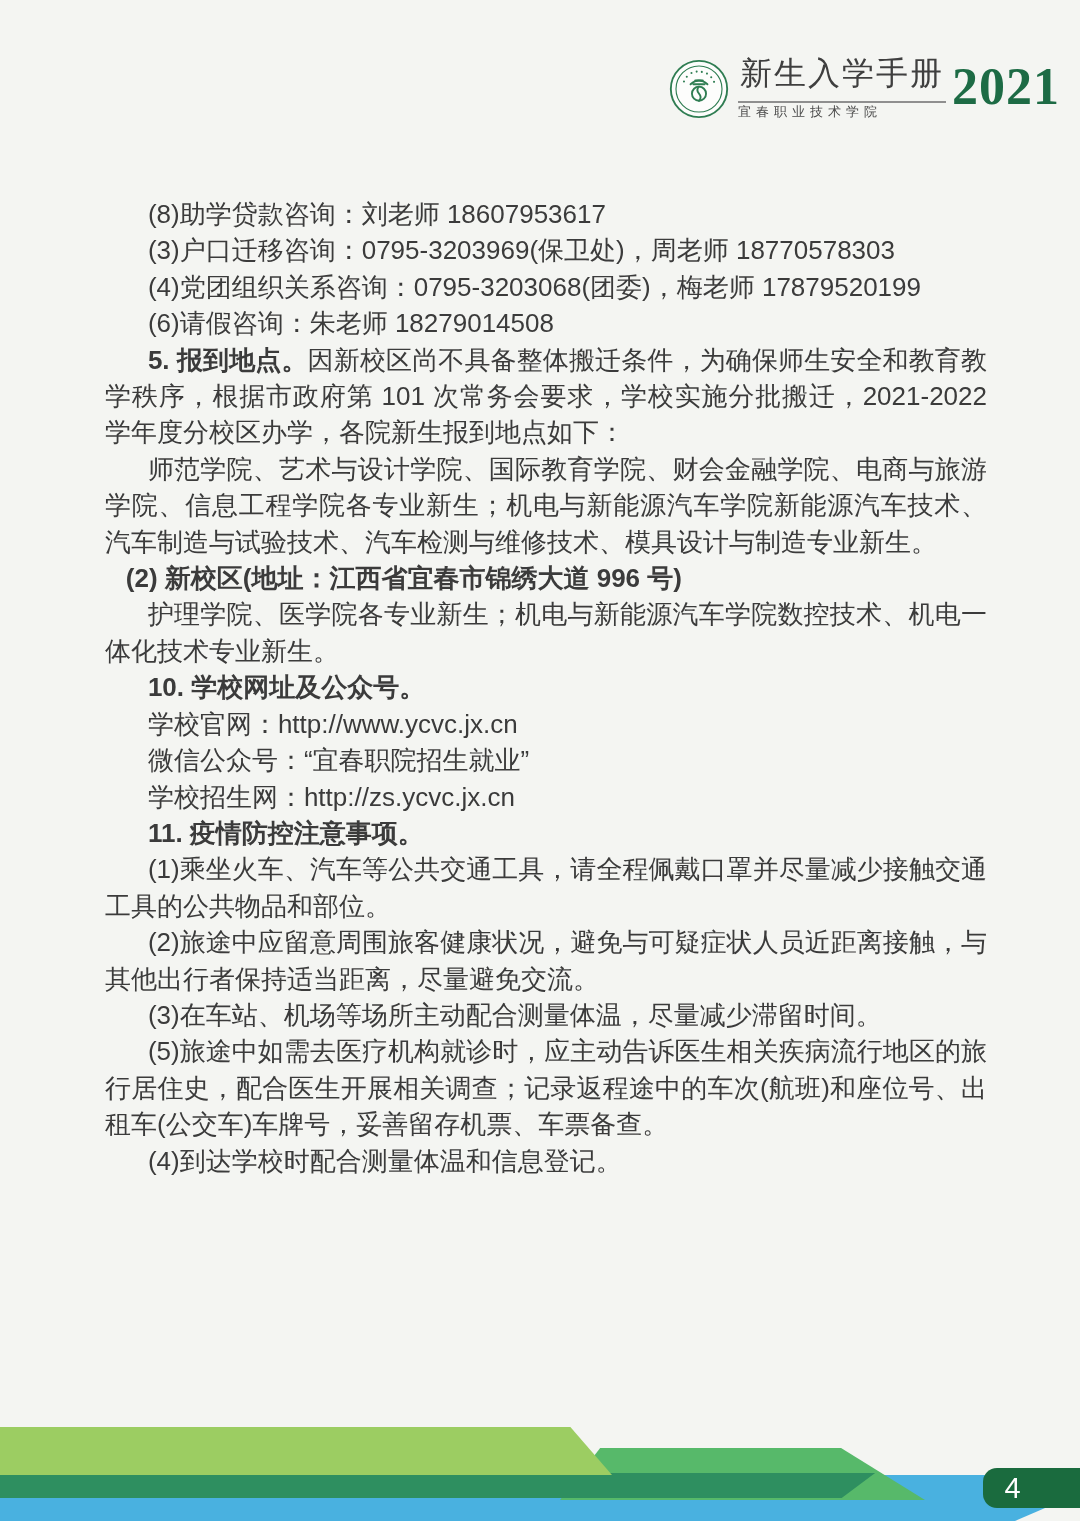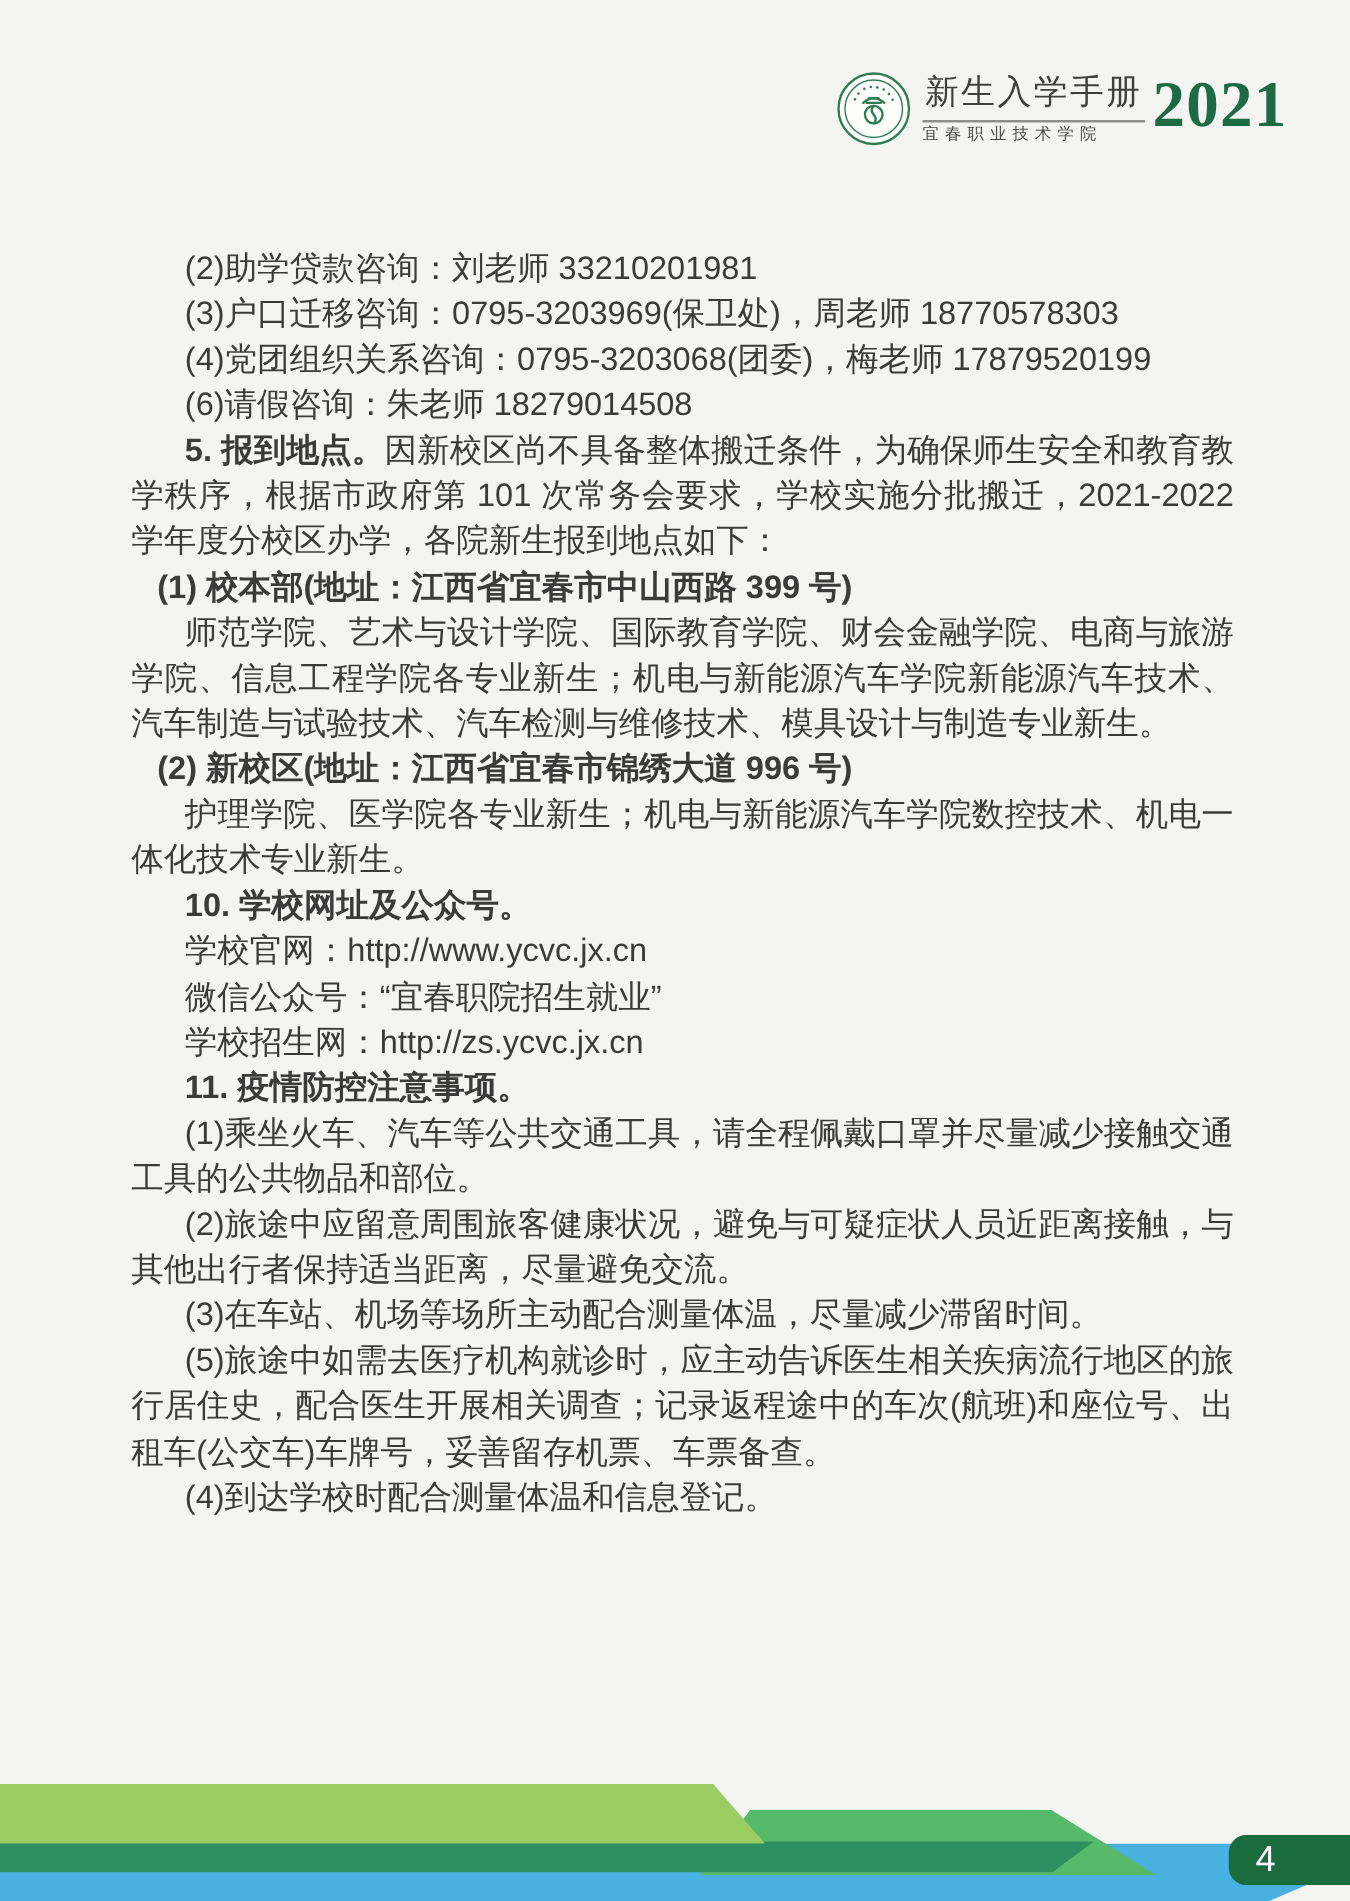--- a/index.html
+++ b/index.html
@@ -10,21 +10,21 @@
     color:#3b3b3b;
   }
   
   .header{
     position:absolute;top:52px;left:668px;
     display:flex;align-items:center;
   }
   .logo{width:62px;height:62px;flex:0 0 auto;margin-top:4px;}
   .title-block{margin-left:8px;display:flex;flex-direction:column;}
   .handbook-title{
-    font-size:27px;color:#3f3f3f;letter-spacing:2px;font-weight:500;
+    font-size:32px;color:#3f3f3f;letter-spacing:2px;font-weight:500;
     border-bottom:2px solid #8f8f8f;padding:0 2px 5px 2px;white-space:nowrap;
   }
   .school-name{
     font-size:13px;color:#4a4a4a;letter-spacing:5px;margin-top:0;
     white-space:nowrap;
   }
   .year{
     font-family:"Liberation Serif","DejaVu Serif",serif;
     font-size:52px;line-height:1;color:#1d6b45;font-weight:bold;
     margin-left:6px;letter-spacing:1px;
@@ -103,26 +103,25 @@
     </g>
   </svg>
   <div class="title-block">
     <div class="handbook-title">新生入学手册</div>
     <div class="school-name">宜春职业技术学院</div>
   </div>
   <div class="year">2021</div>
 </div>
 
 <div class="content">
-    <p class="para item">(2)助学贷款咨询：刘老师 33210201981</p>
+    <p class="para item">(8)助学贷款咨询：刘老师 18607953617</p>
     <p class="para item">(3)户口迁移咨询：0795-3203969(保卫处)，周老师 18770578303</p>
     <p class="para item">(4)党团组织关系咨询：0795-3203068(团委)，梅老师 17879520199</p>
     <p class="para item">(6)请假咨询：朱老师 18279014508</p>
     <p class="para item"><b>5. 报到地点。</b>因新校区尚不具备整体搬迁条件，为确保师生安全和教育教学秩序，根据市政府第 101 次常务会要求，学校实施分批搬迁，2021-2022 学年度分校区办学，各院新生报到地点如下：</p>
-    <p class="para subhead">(1) 校本部(地址：江西省宜春市中山西路 399 号)</p>
     <p class="para item">师范学院、艺术与设计学院、国际教育学院、财会金融学院、电商与旅游学院、信息工程学院各专业新生；机电与新能源汽车学院新能源汽车技术、汽车制造与试验技术、汽车检测与维修技术、模具设计与制造专业新生。</p>
     <p class="para subhead">(2) 新校区(地址：江西省宜春市锦绣大道 996 号)</p>
     <p class="para item">护理学院、医学院各专业新生；机电与新能源汽车学院数控技术、机电一体化技术专业新生。</p>
     <p class="para head">10. 学校网址及公众号。</p>
     <p class="para item">学校官网：http://www.ycvc.jx.cn</p>
     <p class="para item">微信公众号：“宜春职院招生就业”</p>
     <p class="para item">学校招生网：http://zs.ycvc.jx.cn</p>
     <p class="para head">11. 疫情防控注意事项。</p>
     <p class="para item">(1)乘坐火车、汽车等公共交通工具，请全程佩戴口罩并尽量减少接触交通工具的公共物品和部位。</p>
     <p class="para item">(2)旅途中应留意周围旅客健康状况，避免与可疑症状人员近距离接触，与其他出行者保持适当距离，尽量避免交流。</p>

